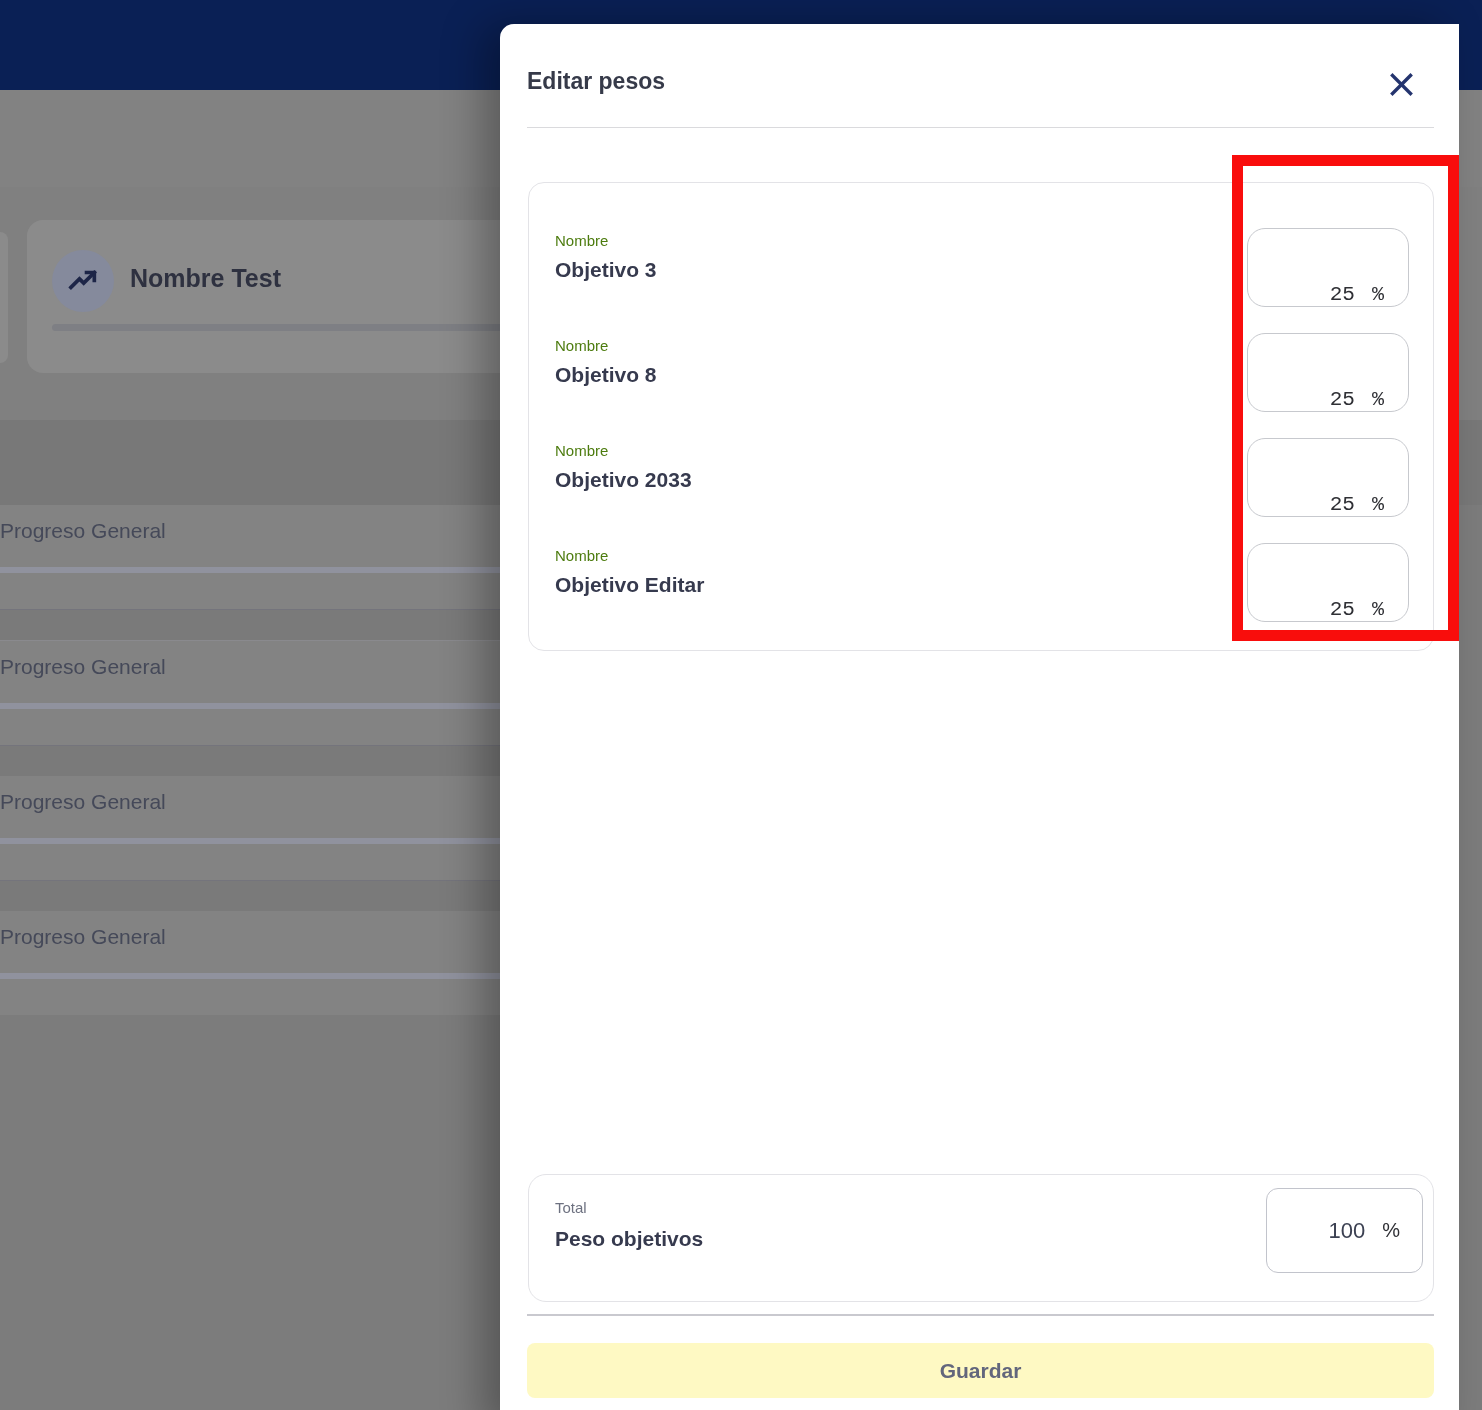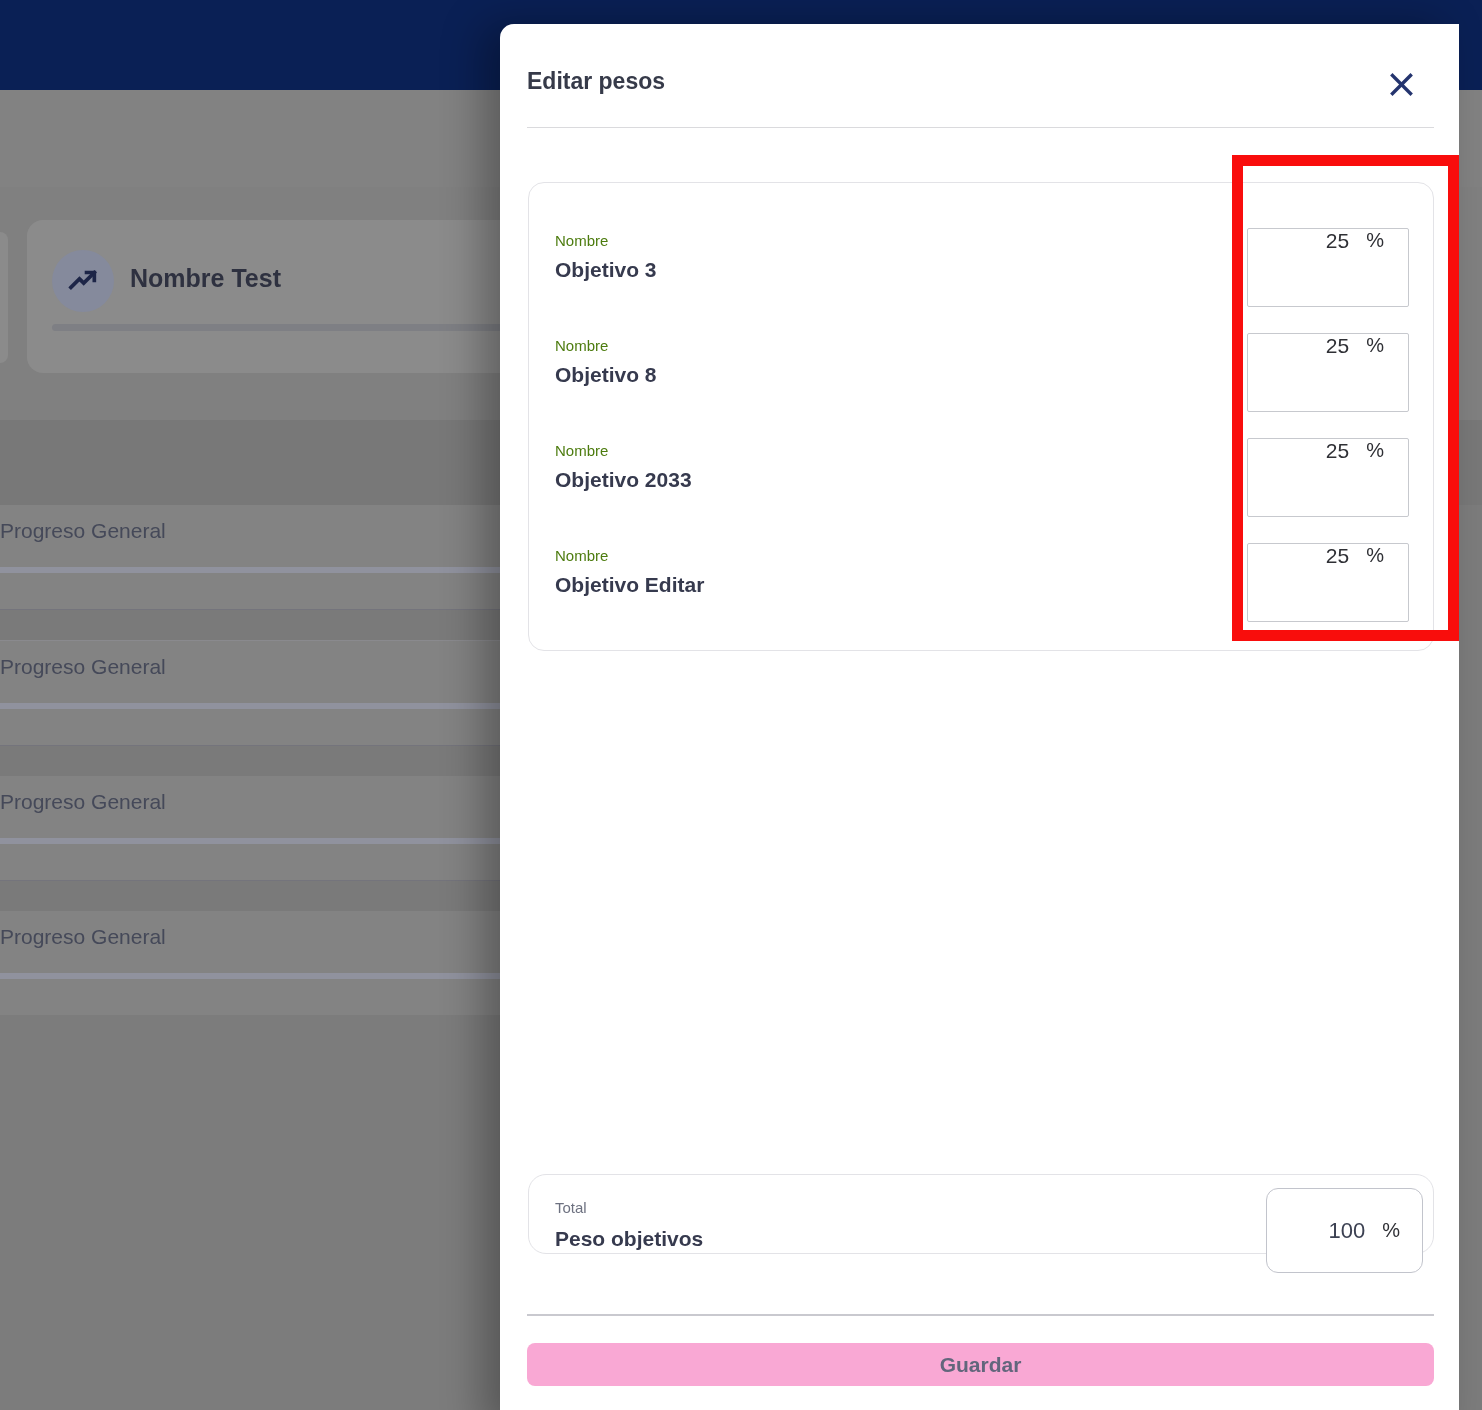--- a/index.html
+++ b/index.html
@@ -32,37 +32,37 @@
   .panel-title{position:absolute;left:27px;top:44px;font-size:23px;font-weight:600;color:#363a49;}
   .close-btn{position:absolute;right:38px;top:40px;width:40px;height:40px;border:none;background:transparent;
     display:flex;align-items:center;justify-content:center;cursor:pointer;padding:0;}
   .header-divider{position:absolute;left:27px;right:25px;top:103px;height:1px;background:#dadadd;}
 
   .weights-card{position:absolute;left:28px;top:158px;width:906px;height:469px;background:#fff;
     border:1px solid #e3e3e7;border-radius:16px;box-sizing:border-box;}
   .obj-row{position:absolute;left:0;right:0;height:80px;}
   .obj-row .field-label{position:absolute;left:26px;top:4px;font-size:15px;color:#4d7c0f;}
   .obj-row .obj-name{position:absolute;left:26px;top:30px;font-size:21px;font-weight:600;color:#363a4e;}
-  .pct-box{position:absolute;right:24px;top:0;width:162px;height:79px;border:1.5px solid #c7c9ce;border-radius:2px;
-    box-sizing:border-box;display:flex;align-items:flex-start;padding:0 24px 0 14px;background:#fff;}
+  .pct-box{position:absolute;right:24px;top:0;width:162px;height:79px;border:1.5px solid #c7c9ce;border-radius:18px;
+    box-sizing:border-box;display:flex;align-items:flex-end;padding:0 24px 0 14px;background:#fff;font-family:Liberation Mono, monospace;}
   .pct-box input{flex:1;min-width:0;border:none;outline:none;background:transparent;text-align:right;
     font-size:21px;color:#2f3035;font-family:inherit;padding:0;}
   .pct-unit{margin-left:17px;font-size:20px;color:#2f3035;}
 
-  .total-card{position:absolute;left:28px;top:1150px;width:906px;height:80px;background:#fff;
+  .total-card{position:absolute;left:28px;top:1150px;width:906px;height:128px;background:#fff;
     border:1px solid #e3e3e7;border-radius:18px;box-sizing:border-box;}
   .total-card .field-label{position:absolute;left:26px;top:24px;font-size:15px;color:#6d7180;}
   .total-card .total-name{position:absolute;left:26px;top:52px;font-size:21px;font-weight:600;color:#363a4e;text-align:center;}
   .total-box{position:absolute;right:10px;top:13px;width:157px;height:85px;border:1.5px solid #c2c4cc;border-radius:12px;
     box-sizing:border-box;display:flex;align-items:center;padding:0 22px 0 14px;background:#fff;}
   .total-box input{flex:1;min-width:0;border:none;outline:none;background:transparent;text-align:right;
     font-size:22px;color:#3c4152;font-family:inherit;padding:0;}
 
   .footer-divider{position:absolute;left:27px;right:25px;top:1290px;height:2px;background:#c9c9cf;}
-  .save-button{position:absolute;left:27px;right:25px;top:1319px;height:43px;background:#f9a8d4;border:none;
+  .save-button{position:absolute;left:27px;right:25px;top:1319px;height:55px;background:#fef9c3;border:none;
     border-radius:8px;display:flex;align-items:center;justify-content:center;
     font-size:21px;font-weight:600;color:#62667c;font-family:inherit;cursor:pointer;}
 
   
   .red-annotation{position:absolute;left:1232px;top:155px;width:227px;height:486px;
     border:11px solid #f90d0c;box-sizing:border-box;z-index:10;pointer-events:none;}
 </style>
 </head>
 <body>
 

